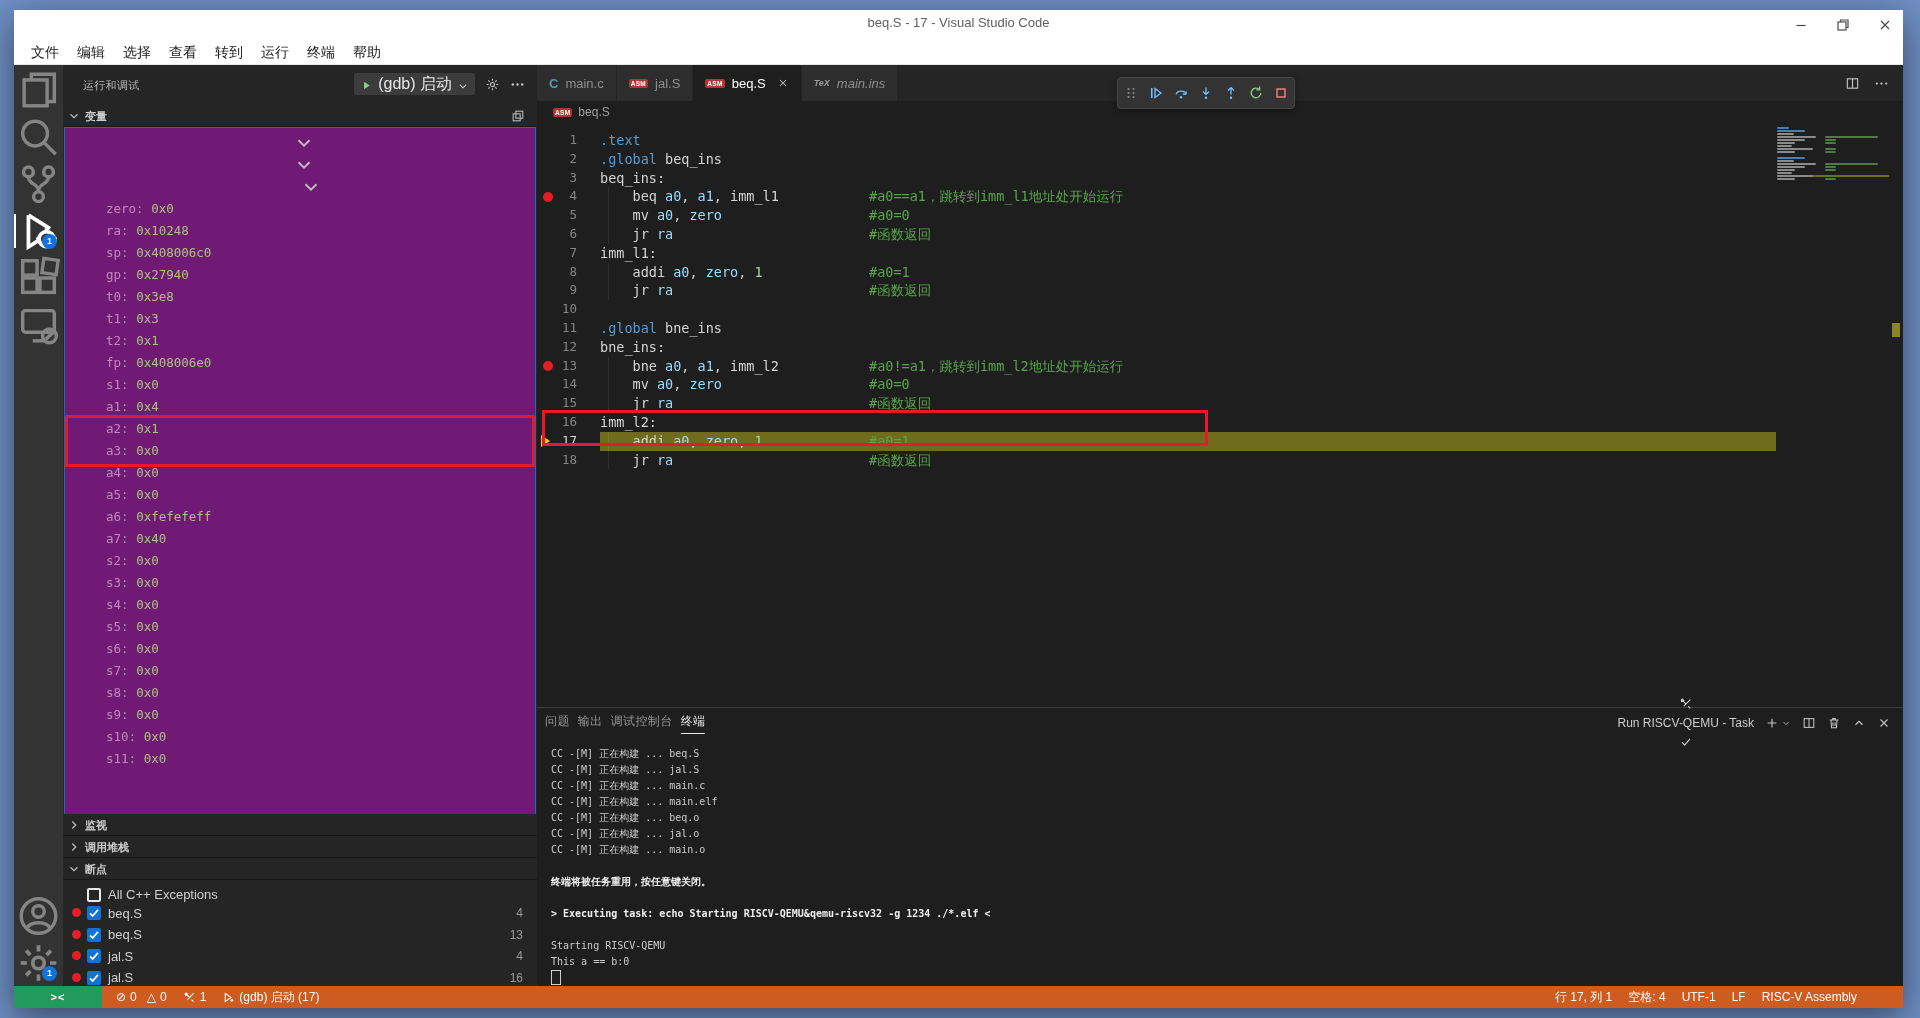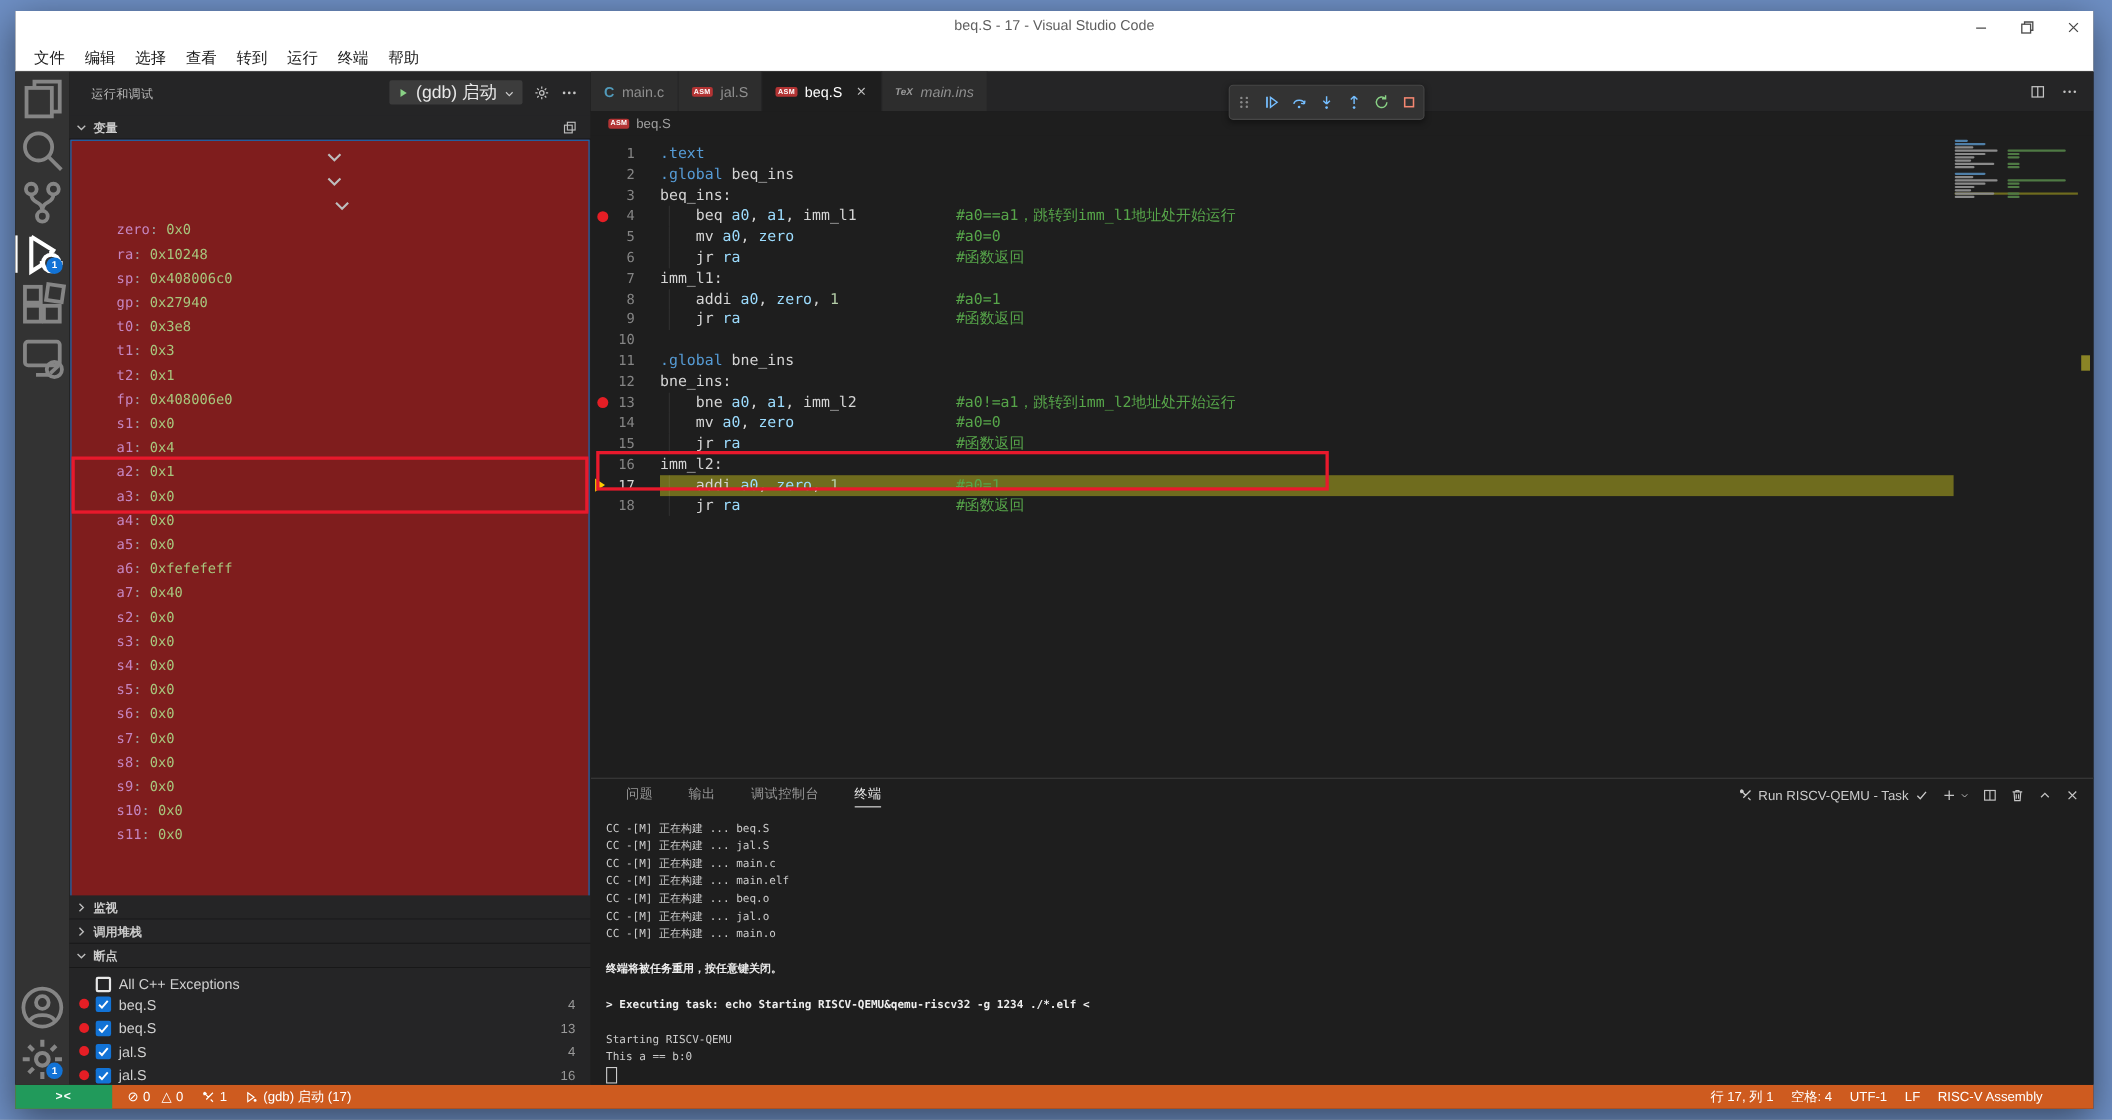--- a/index.html
+++ b/index.html
@@ -27,21 +27,21 @@
   .sb-title{position:absolute;left:20px;top:13px;font-size:11px;color:#bbbbbb;letter-spacing:.3px;}
   .launch-row{position:absolute;right:12px;top:8px;display:flex;align-items:center;gap:10px;}
   .launch-box{height:22px;background:#3c3c3c;border-radius:2px;display:flex;align-items:center;padding:0 6px;gap:5px;min-width:104px;}
   .launch-box .play{color:#89d185;width:13px;height:13px;}
   .launch-label{font-size:16px;color:#e8e8e8;white-space:nowrap;}
   .launch-box .chev{width:12px;height:12px;color:#cccccc;margin-left:auto;}
   .sb-tool{width:15px;height:15px;color:#c5c5c5;}
   .section-h{position:absolute;left:0;right:0;height:22px;display:flex;align-items:center;gap:4px;padding-left:4px;font-size:11px;font-weight:bold;color:#cccccc;background:#252526;box-shadow:0 -1px 0 rgba(0,0,0,.35) inset;}
   .section-h svg{width:14px;height:14px;color:#bdbdbd;flex:none;}
   .varh-icon{position:absolute;right:12px;top:4px;width:14px;height:14px;color:#c5c5c5;}
-  .tree{position:absolute;left:1px;right:1px;top:62px;height:687px;border:1px solid #0e70c0;overflow:hidden;background:#7f1d1d;}
+  .tree{position:absolute;left:1px;right:1px;top:62px;height:687px;border:1px solid #0e70c0;overflow:hidden;background:#701a75;}
   .trow{height:22px;display:flex;align-items:center;font-size:13px;color:#d8d8d8;}
   .trow svg{width:13px;height:13px;color:#bdbdbd;margin-right:4px;flex:none;}
   .trow.d0{padding-left:8px;font-weight:bold;}
   .trow.d1{padding-left:22px;font-weight:bold;}
   .reg-row{height:22px;line-height:22px;padding-left:41px;font-family:"DejaVu Sans Mono","Liberation Mono",monospace;font-size:12.5px;white-space:pre;}
   .reg-name{color:#c586c0;}
   .reg-colon{color:#9a9a9a;}
   .reg-val{color:#a8c57d;}
   .sb-redbox{position:absolute;left:2px;top:350px;width:464px;height:46px;border:3px solid #e8192c;z-index:5;}
   .bp-row{position:absolute;left:0;right:0;height:22px;display:flex;align-items:center;font-size:13px;color:#d0d0d0;}
@@ -81,25 +81,25 @@
   .debug-toolbar .dbtn{width:20px;height:20px;display:flex;align-items:center;justify-content:center;}
   .debug-toolbar svg{width:16px;height:16px;}
   .c-grip{color:#8a8a8a;}.c-blue{color:#75beff;}.c-green{color:#89d185;}.c-red{color:#f48771;}
   .minimap{position:absolute;right:14px;top:62px;width:112px;z-index:2;}
   .mm-row{position:relative;height:2px;margin-bottom:1px;}
   .mm-bar{position:absolute;top:0;height:2px;border-radius:1px;}
   .overview-mark{position:absolute;right:3px;top:258px;width:8px;height:14px;background:#8a8426;z-index:2;}
   
   .panel{position:absolute;left:0;right:0;bottom:0;height:278px;background:#1e1e1e;border-top:1px solid #3c3c3c;}
   .panel-head{position:absolute;left:0;right:0;top:0;height:30px;display:flex;align-items:center;}
-  .ptab{margin-left:32px;font-size:12px;color:#969696;padding-bottom:3px;letter-spacing:.4px;}
+  .ptab{margin-left:8px;font-size:12px;color:#969696;padding-bottom:3px;letter-spacing:.4px;}
   .ptab.active{color:#e7e7e7;border-bottom:1px solid #e7e7e7;}
   .panel-tools{margin-left:auto;display:flex;align-items:center;gap:11px;padding-right:12px;color:#c5c5c5;}
   .panel-tools svg{width:14px;height:14px;}
-  .pt-label{font-size:12px;color:#cccccc;display:flex;align-items:center;gap:5px;}
+  .pt-label{font-size:12px;color:#cccccc;display:flex;align-items:center;gap:5px;flex-direction:column;}
   .term{position:absolute;left:14px;right:20px;top:38px;bottom:0;font-family:"DejaVu Sans Mono","Liberation Mono",monospace;font-size:10px;line-height:16px;color:#cccccc;white-space:pre;}
   .tline{height:16px;}
   .tline.bold{font-weight:bold;color:#eeeeee;}
   .cursor-box{display:inline-block;width:8px;height:13px;border:1px solid #cccccc;vertical-align:-2px;}
   
   .statusbar{height:22px;flex:none;display:flex;align-items:stretch;background:#ce5b1f;color:#ffffff;font-size:12px;}
   .sb-remote{width:88px;background:#219a5b;display:flex;align-items:center;justify-content:center;font-weight:bold;font-size:11px;letter-spacing:1px;flex:none;}
   .sb-left{display:flex;align-items:center;gap:16px;padding-left:14px;}
   .sb-right{margin-left:auto;display:flex;align-items:center;gap:16px;padding-right:14px;}
   .sb-item{display:flex;align-items:center;gap:4px;white-space:nowrap;}

